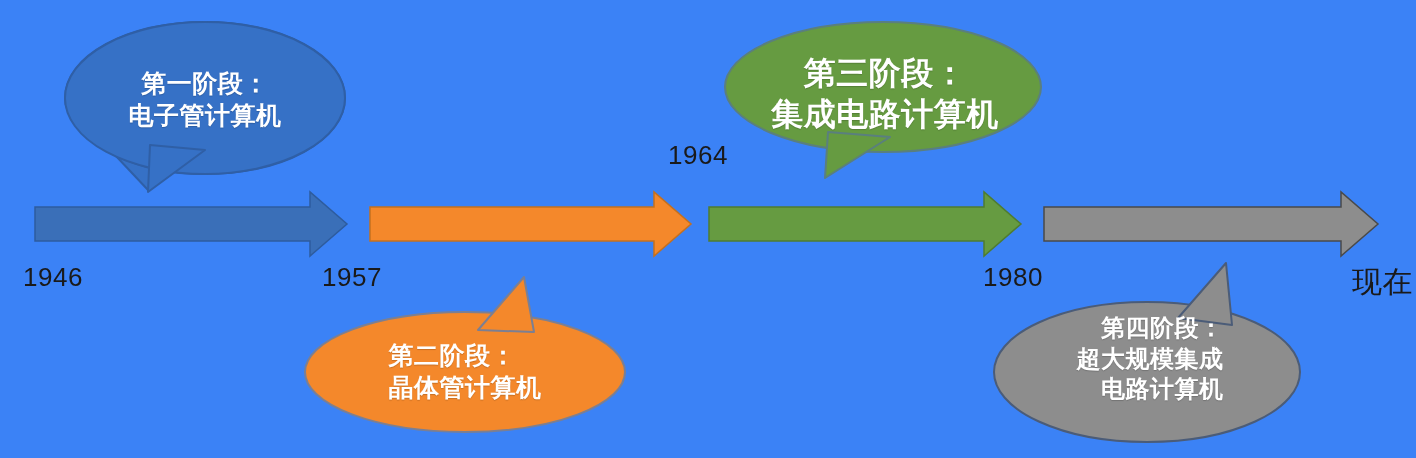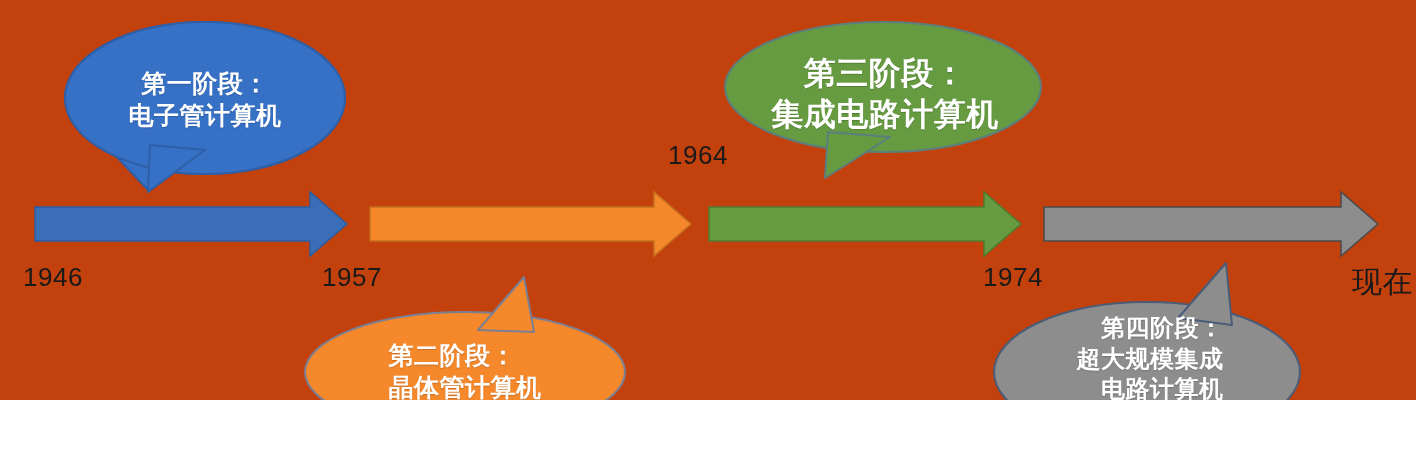--- a/index.html
+++ b/index.html
@@ -6,22 +6,22 @@
     margin: 0;
     padding: 0;
     background: #ffffff;
   }
   body {
     font-family: "Liberation Sans", "DejaVu Sans", sans-serif;
   }
   #stage {
     position: relative;
     width: 1416px;
-    height: 400px;
-    background: #c2410c;
+    height: 458px;
+    background: #3b82f6;
     overflow: hidden;
   }
   #stage svg.layer {
     position: absolute;
     left: 0;
     top: 0;
     width: 1416px;
     height: 458px;
   }
   .bubble-text {
@@ -96,16 +96,16 @@
 晶体管计算机</div>
   <div class="bubble-text" style="font-size: 32px; left: 885px; top: 53px; width: auto; text-align: center; padding-left: 0px; transform: translateX(-50%);">第三阶段：
 集成电路计算机</div>
   <div class="bubble-text" style="font-size: 24px; left: 1150px; top: 313px; width: auto; text-align: right; padding-left: 0px; transform: translateX(-50%);">第四阶段：
 超大规模集成
 电路计算机</div>
 
   <div class="year-label" style="left: 23px; top: 262px;">1946</div>
   <div class="year-label" style="left: 322px; top: 262px;">1957</div>
   <div class="year-label" style="left: 668px; top: 140px;">1964</div>
-  <div class="year-label" style="left: 983px; top: 262px;">1974</div>
+  <div class="year-label" style="left: 983px; top: 262px;">1980</div>
   <div class="year-label cn" style="left: 1352px; top: 262px;">现在</div>
 
 </div>
 
 </body></html>

